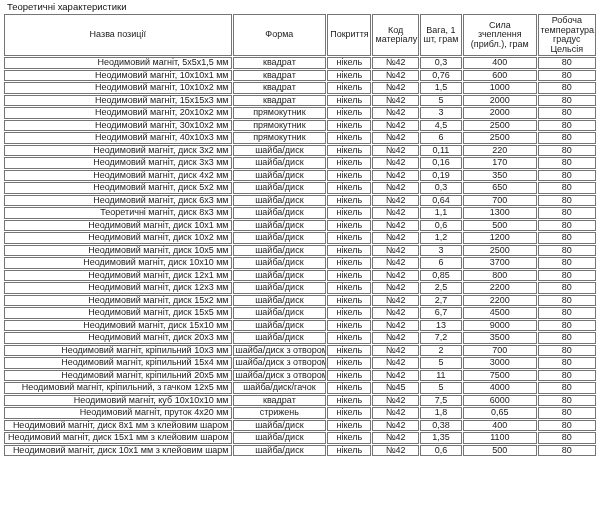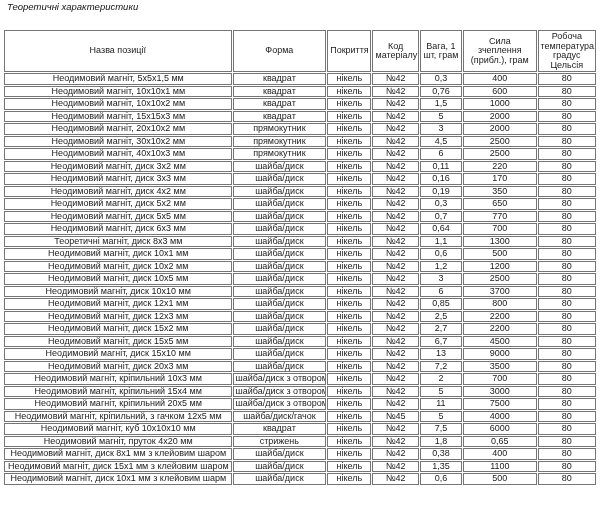--- a/index.html
+++ b/index.html
@@ -8,23 +8,22 @@
     background: #ffffff;
     width: 600px;
     height: 511px;
     font-family: "Liberation Sans", "DejaVu Sans", sans-serif;
     color: #1a1a1a;
     overflow: hidden;
   }
   .page-title {
     font-size: 9.5px;
     line-height: 12px;
-    margin: 1px 0 16px 7px;
+    margin: 1px 0 0 7px;
     color: #111;
-    font-style: italic;
   }
   table.specs {
     border-collapse: separate;
     border-spacing: 1px;
     table-layout: fixed;
     width: 594px;
     margin-left: 3px;
     background: #ffffff;
   }
   table.specs th,
@@ -41,21 +40,21 @@
     background: #ffffff;
   }
   table.specs th {
     height: 40px;
   }
   table.specs td {
     height: 9px;
     white-space: nowrap;
   }
   table.specs td.col-name {
-    text-align: center;
+    text-align: right;
     padding-left: 3px;
   }
   col.c-name  { width: 226px; }
   col.c-shape { width: 93px; }
   col.c-coat  { width: 44px; }
   col.c-code  { width: 46px; }
   col.c-wgt   { width: 42px; }
   col.c-force { width: 73px; }
   col.c-temp  { width: 58px; }
 </style>
@@ -179,29 +178,20 @@
       <tr>
         <td class="col-name">Неодимовий магніт, диск 5x2 мм</td>
         <td class="col-shape">шайба/диск</td>
         <td class="col-coating">нікель</td>
         <td class="col-material-code">№42</td>
         <td class="col-weight">0,3</td>
         <td class="col-adhesion-force">650</td>
         <td class="col-working-temperature">80</td>
       </tr>
       <tr>
-        <td class="col-name">Неодимовий магніт, диск 5x5 мм</td>
-        <td class="col-shape">шайба/диск</td>
-        <td class="col-coating">нікель</td>
-        <td class="col-material-code">№42</td>
-        <td class="col-weight">0,7</td>
-        <td class="col-adhesion-force">770</td>
-        <td class="col-working-temperature">80</td>
-      </tr>
-      <tr>
         <td class="col-name">Неодимовий магніт, диск 6x3 мм</td>
         <td class="col-shape">шайба/диск</td>
         <td class="col-coating">нікель</td>
         <td class="col-material-code">№42</td>
         <td class="col-weight">0,64</td>
         <td class="col-adhesion-force">700</td>
         <td class="col-working-temperature">80</td>
       </tr>
       <tr>
         <td class="col-name">Теоретичні магніт, диск 8x3 мм</td>

